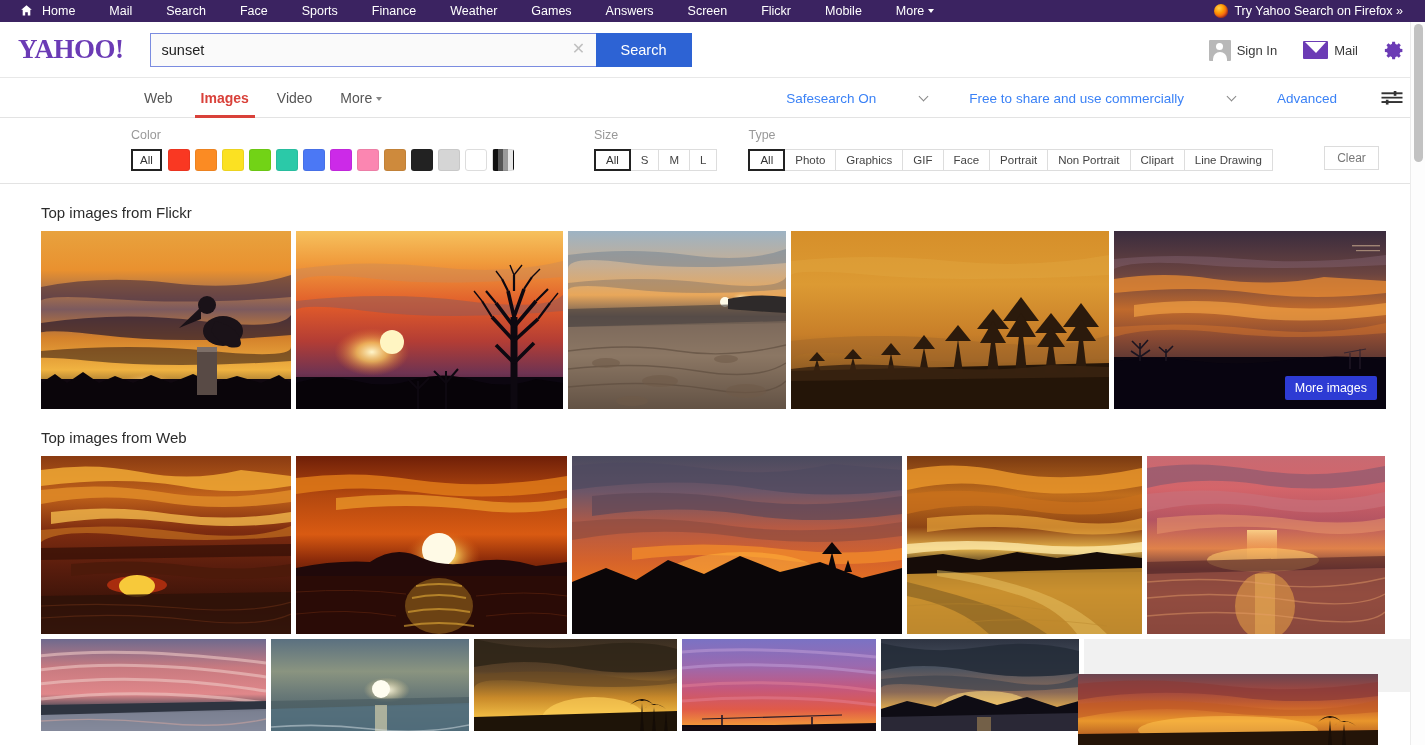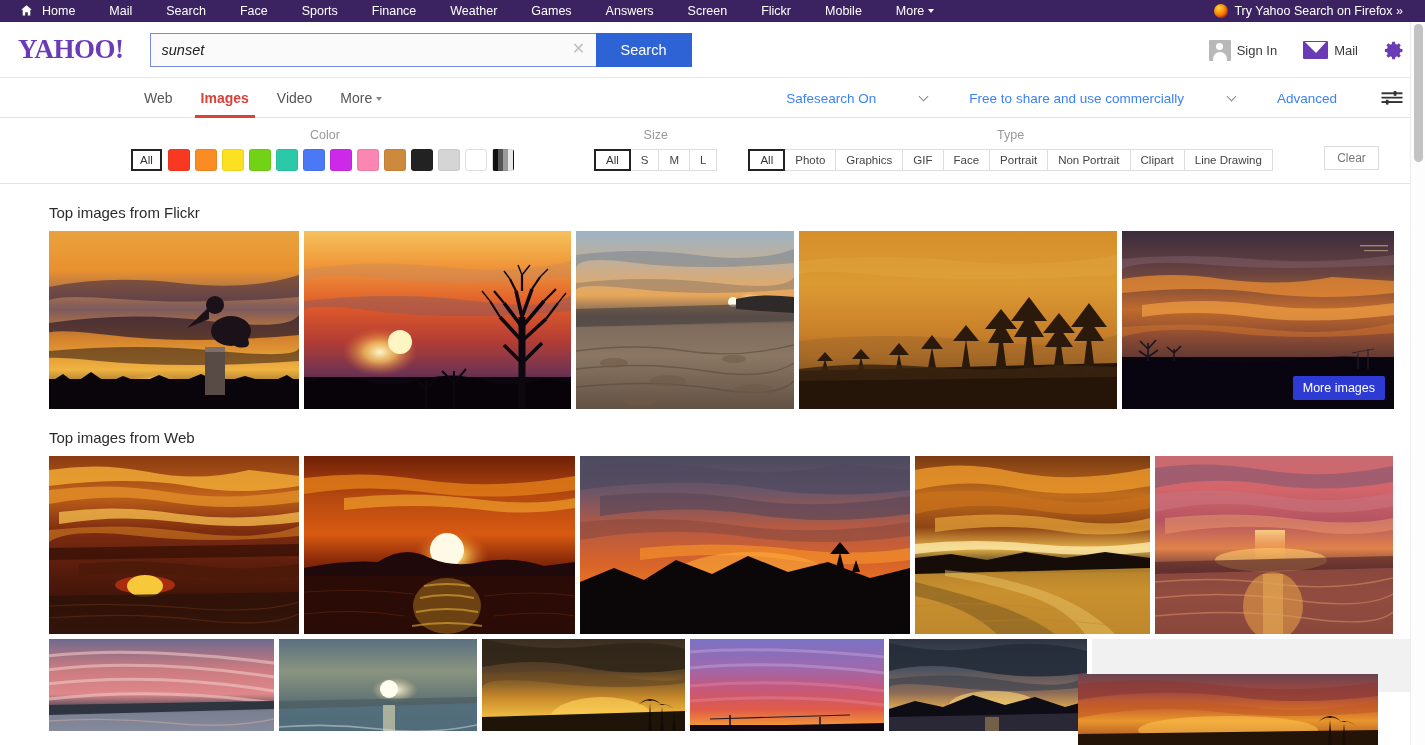--- a/index.html
+++ b/index.html
@@ -92,21 +92,20 @@
   .searchbox {
     width: 100%; height: 34px;
     border: 1px solid #7b8ce0;
     border-right: none;
     background: #fafafa;
     font-size: 14.5px;
     color: #222;
     padding: 0 30px 0 11px;
     outline: none;
     font-family: "Liberation Sans", sans-serif;
-    font-style: italic;
   }
   .clear-x {
     position: absolute;
     right: 10px; top: 9px;
     width: 14px; height: 14px;
     color: #c0c0c0;
     font-size: 16px;
     line-height: 14px;
     text-align: center;
     cursor: pointer;
@@ -231,21 +230,21 @@
   
   .filterbar {
     height: 66px;
     border-bottom: 1px solid #e3e3e3;
     display: flex;
     align-items: flex-start;
     padding-top: 10px;
     position: relative;
     background: #fff;
   }
-  .fgroup { margin-left: 0; text-align: center; }
+  .fgroup { margin-left: 0; }
   .fgroup-color { margin-left: 131px; }
   .fgroup-size { margin-left: 75px; }
   .fgroup-type { margin-left: 31px; }
   .flabel {
     font-size: 12.5px;
     color: #999;
     margin-bottom: 7px;
     display: block;
   }
   .swatches { display: flex; align-items: center; }
@@ -292,21 +291,21 @@
     width: 55px; height: 24px;
     border: 1px solid #dcdcdc;
     background: #fff;
     color: #777;
     font-size: 12px;
     cursor: pointer;
     font-family: "Liberation Sans", sans-serif;
   }
 
   
-  .results { padding: 0 0 0 16px; background: #fff; }
+  .results { padding: 0 0 0 8px; background: #fff; }
   .section-title {
     font-size: 15px;
     color: #2b2b2b;
     margin: 20px 0 10px 33px;
   }
   .imgrow { display: flex; gap: 5px; padding-left: 33px; }
   .tile {
     position: relative;
     overflow: hidden;
     flex: none;

